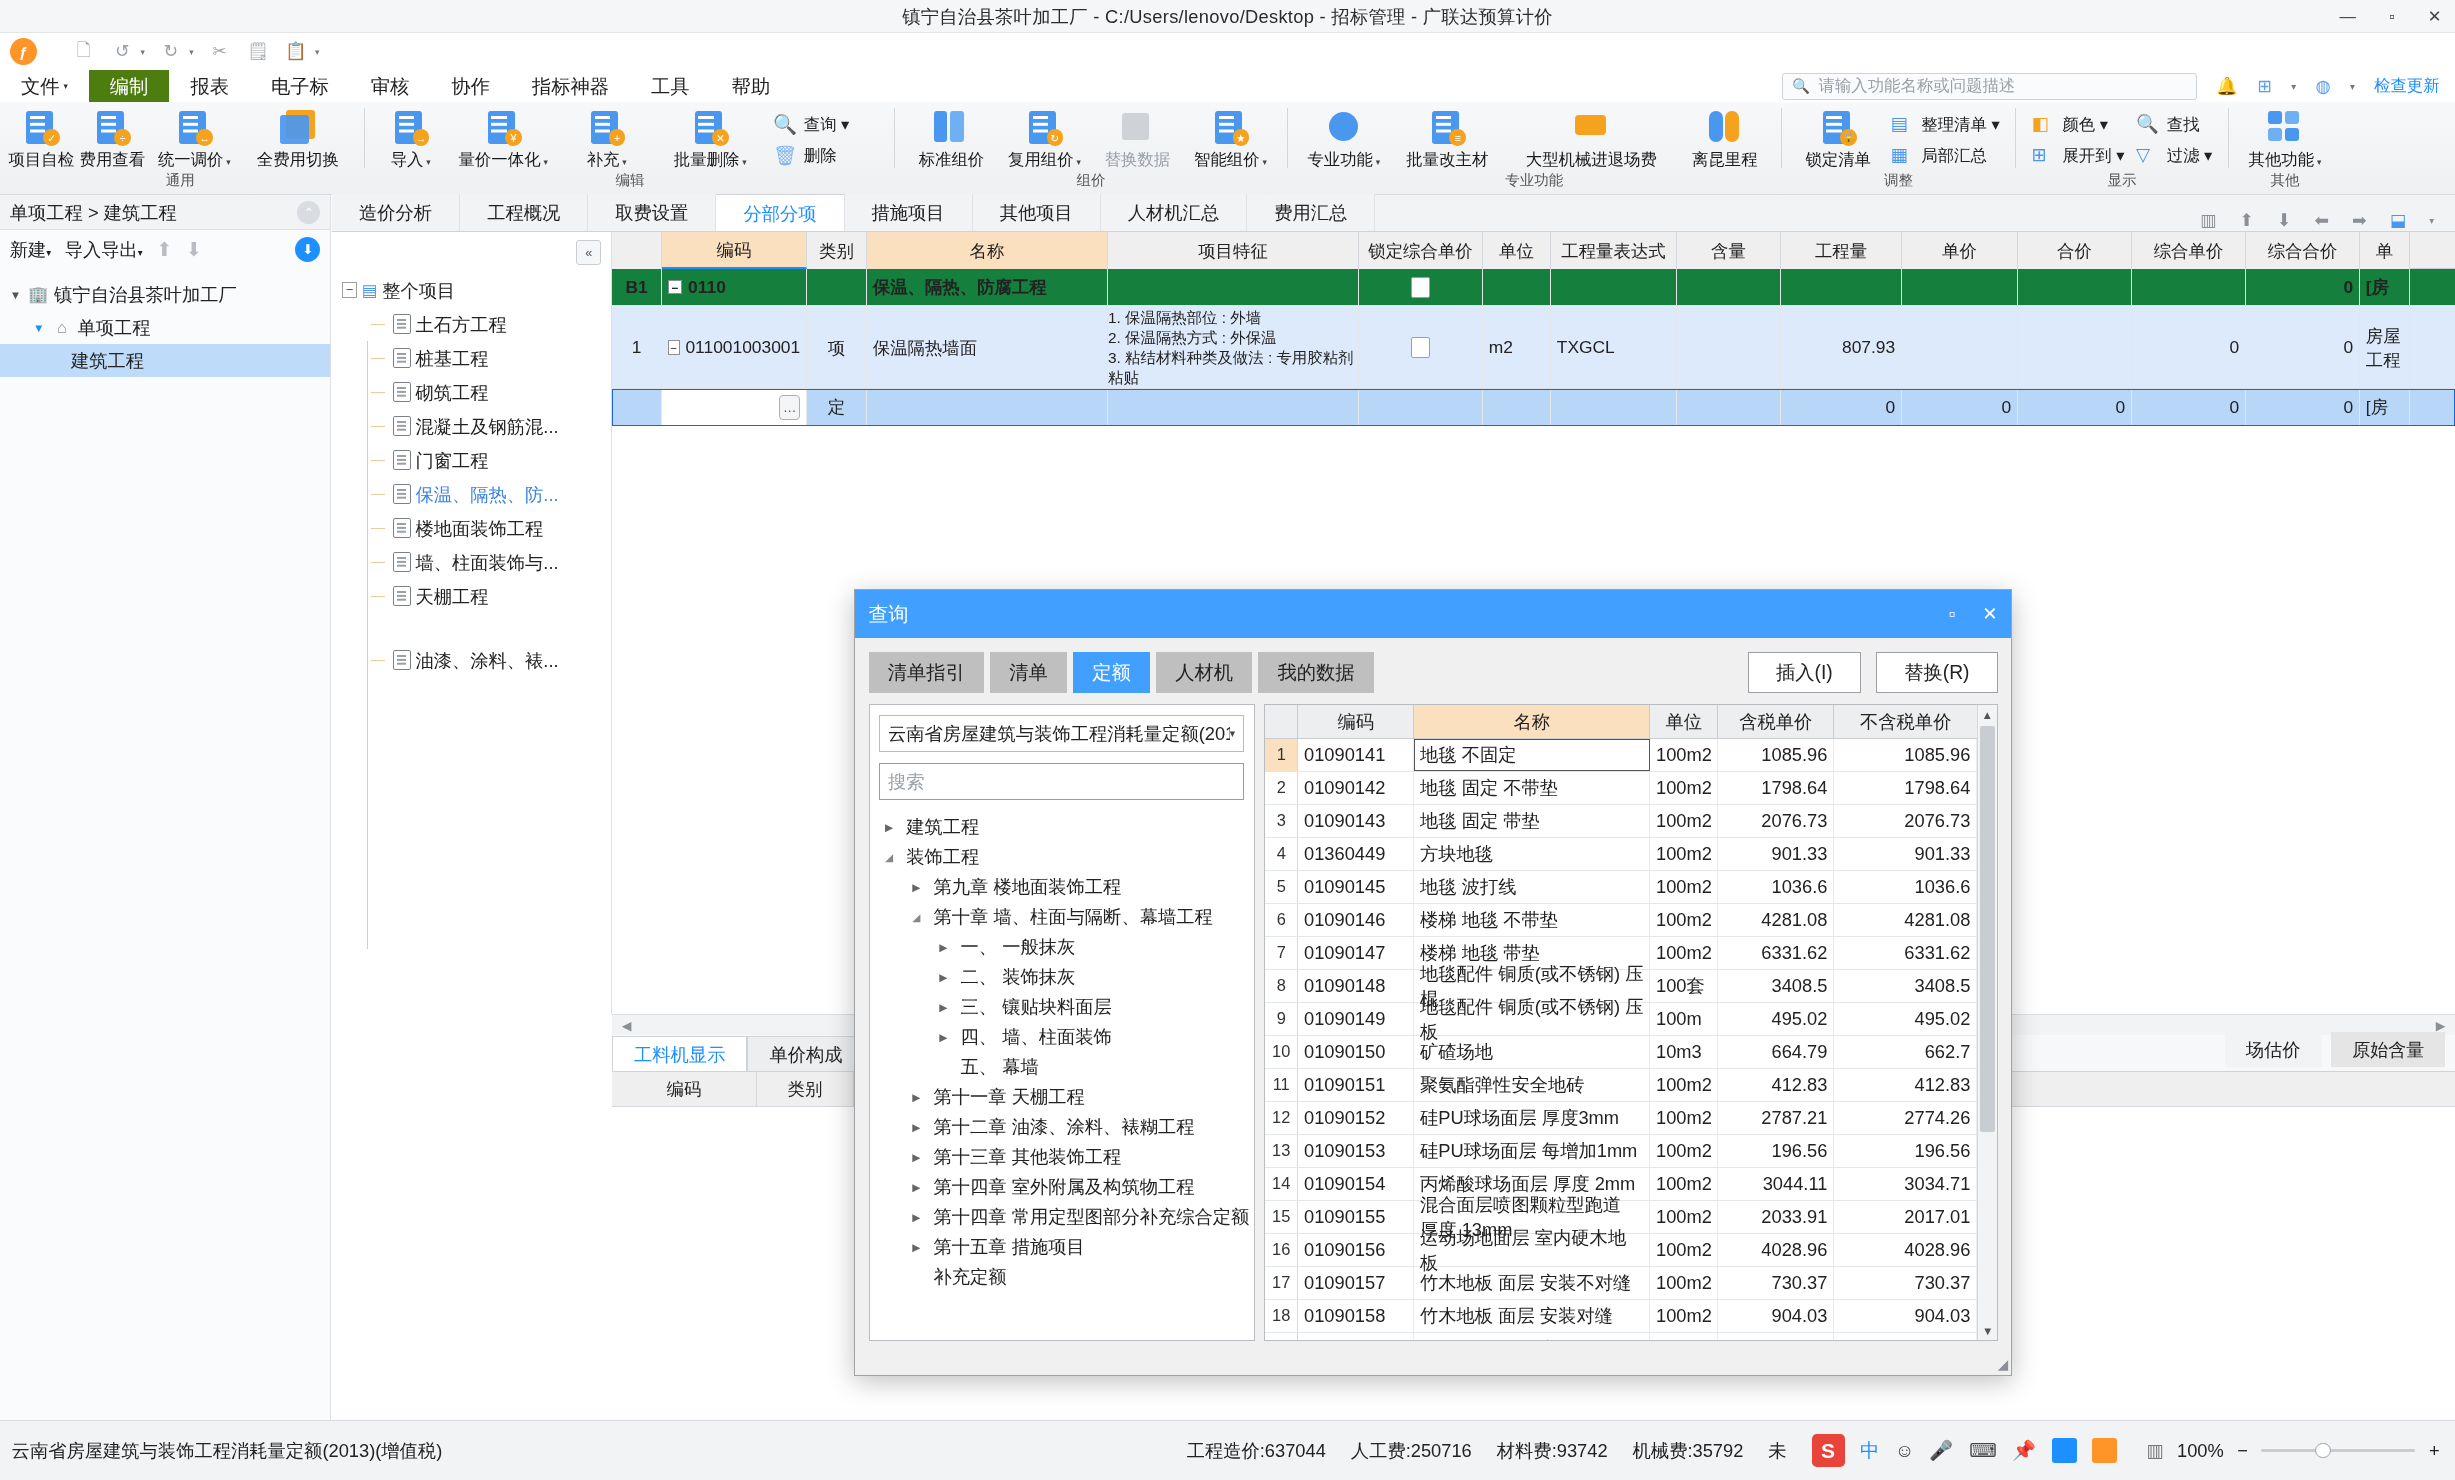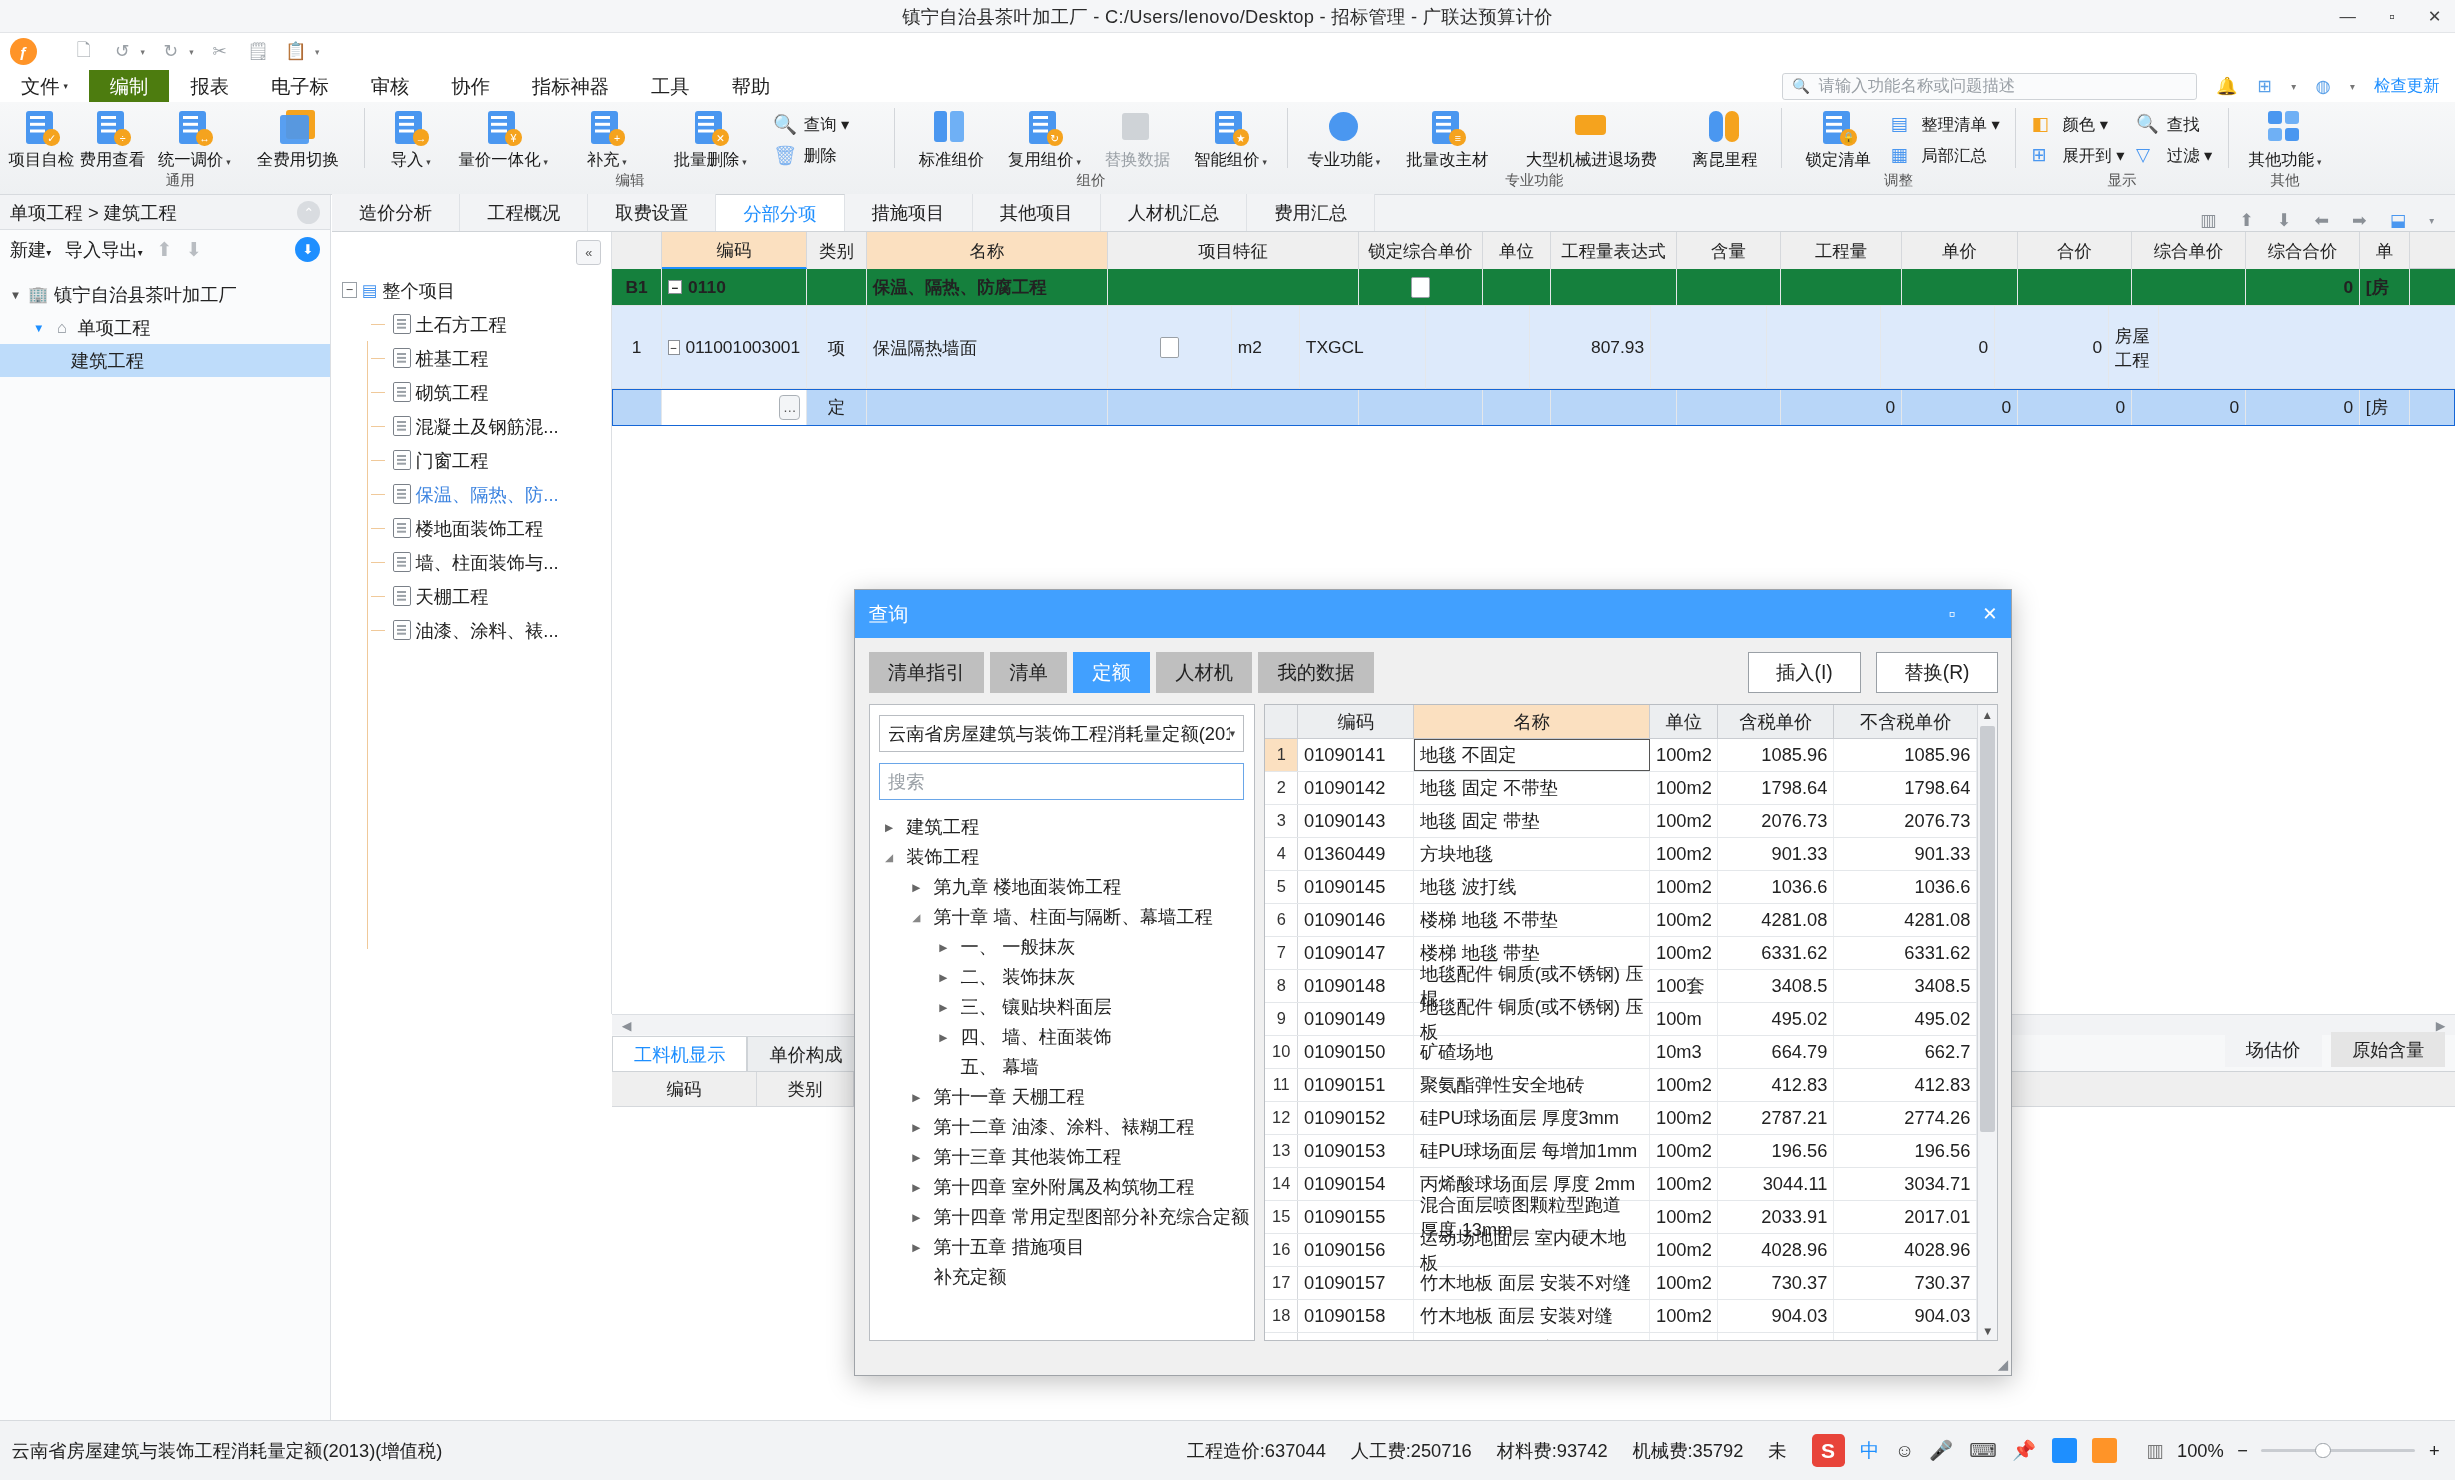--- a/index.html
+++ b/index.html
@@ -625,21 +625,21 @@
         <div class="tp-node" style="padding-left: 39px;">
           <span style="width:13.5px;height:1px;background:#f0c99a;display:inline-block;margin-right:3.9px;"></span>
           <span class="tp-file"></span>
           <span class="">墙、柱面装饰与...</span>
         </div>
         <div class="tp-node" style="padding-left: 39px;">
           <span style="width:13.5px;height:1px;background:#f0c99a;display:inline-block;margin-right:3.9px;"></span>
           <span class="tp-file"></span>
           <span class="">天棚工程</span>
         </div>
-        <div class="tp-node" style="padding-left: 39px;">
+        <div class="tp-node" style="padding-left: 39px; margin-top: 30px;">
           <span style="width:13.5px;height:1px;background:#f0c99a;display:inline-block;margin-right:3.9px;"></span>
           <span class="tp-file"></span>
           <span class="">油漆、涂料、裱...</span>
         </div>
       </div>
   </div>
 </div>
 
 <div class="grid">
   <div class="grid-head" id="gridhead">
@@ -685,20 +685,25 @@
         <div class="gc " style="width: 50px;">[房</div>
       </div>
       <div class="grow item">
         <div class="gc c" style="width: 50px;">1</div>
         <div class="gc " style="width: 145px;">
           <span style="margin-right:5.8px;border:1px solid #8b9097;width:14.5px;height:14.5px;display:inline-flex;align-items:center;justify-content:center;font-size:11.6px;background:#fff;">−</span>
           <span>011001003001</span>
         </div>
         <div class="gc c" style="width: 60px;">项</div>
         <div class="gc " style="width: 241px;">保温隔热墙面</div>
+        <div class="gc feat" style="width: 251px; flex-direction: column; justify-content: center; align-items: flex-start;">
+          <div>1. 保温隔热部位 : 外墙</div>
+          <div>2. 保温隔热方式 : 外保温</div>
+          <div>3. 粘结材料种类及做法 : 专用胶粘剂粘贴</div>
+        </div>
         <div class="gc " style="width: 124px; justify-content: center;">
           <span class="chkbox"></span>
         </div>
         <div class="gc " style="width: 68px;">m2</div>
         <div class="gc " style="width: 126px;">TXGCL</div>
         <div class="gc " style="width: 104px;"></div>
         <div class="gc r" style="width: 121px;">807.93</div>
         <div class="gc r" style="width: 116px;"></div>
         <div class="gc r" style="width: 114px;"></div>
         <div class="gc r" style="width: 114px;">0</div>

